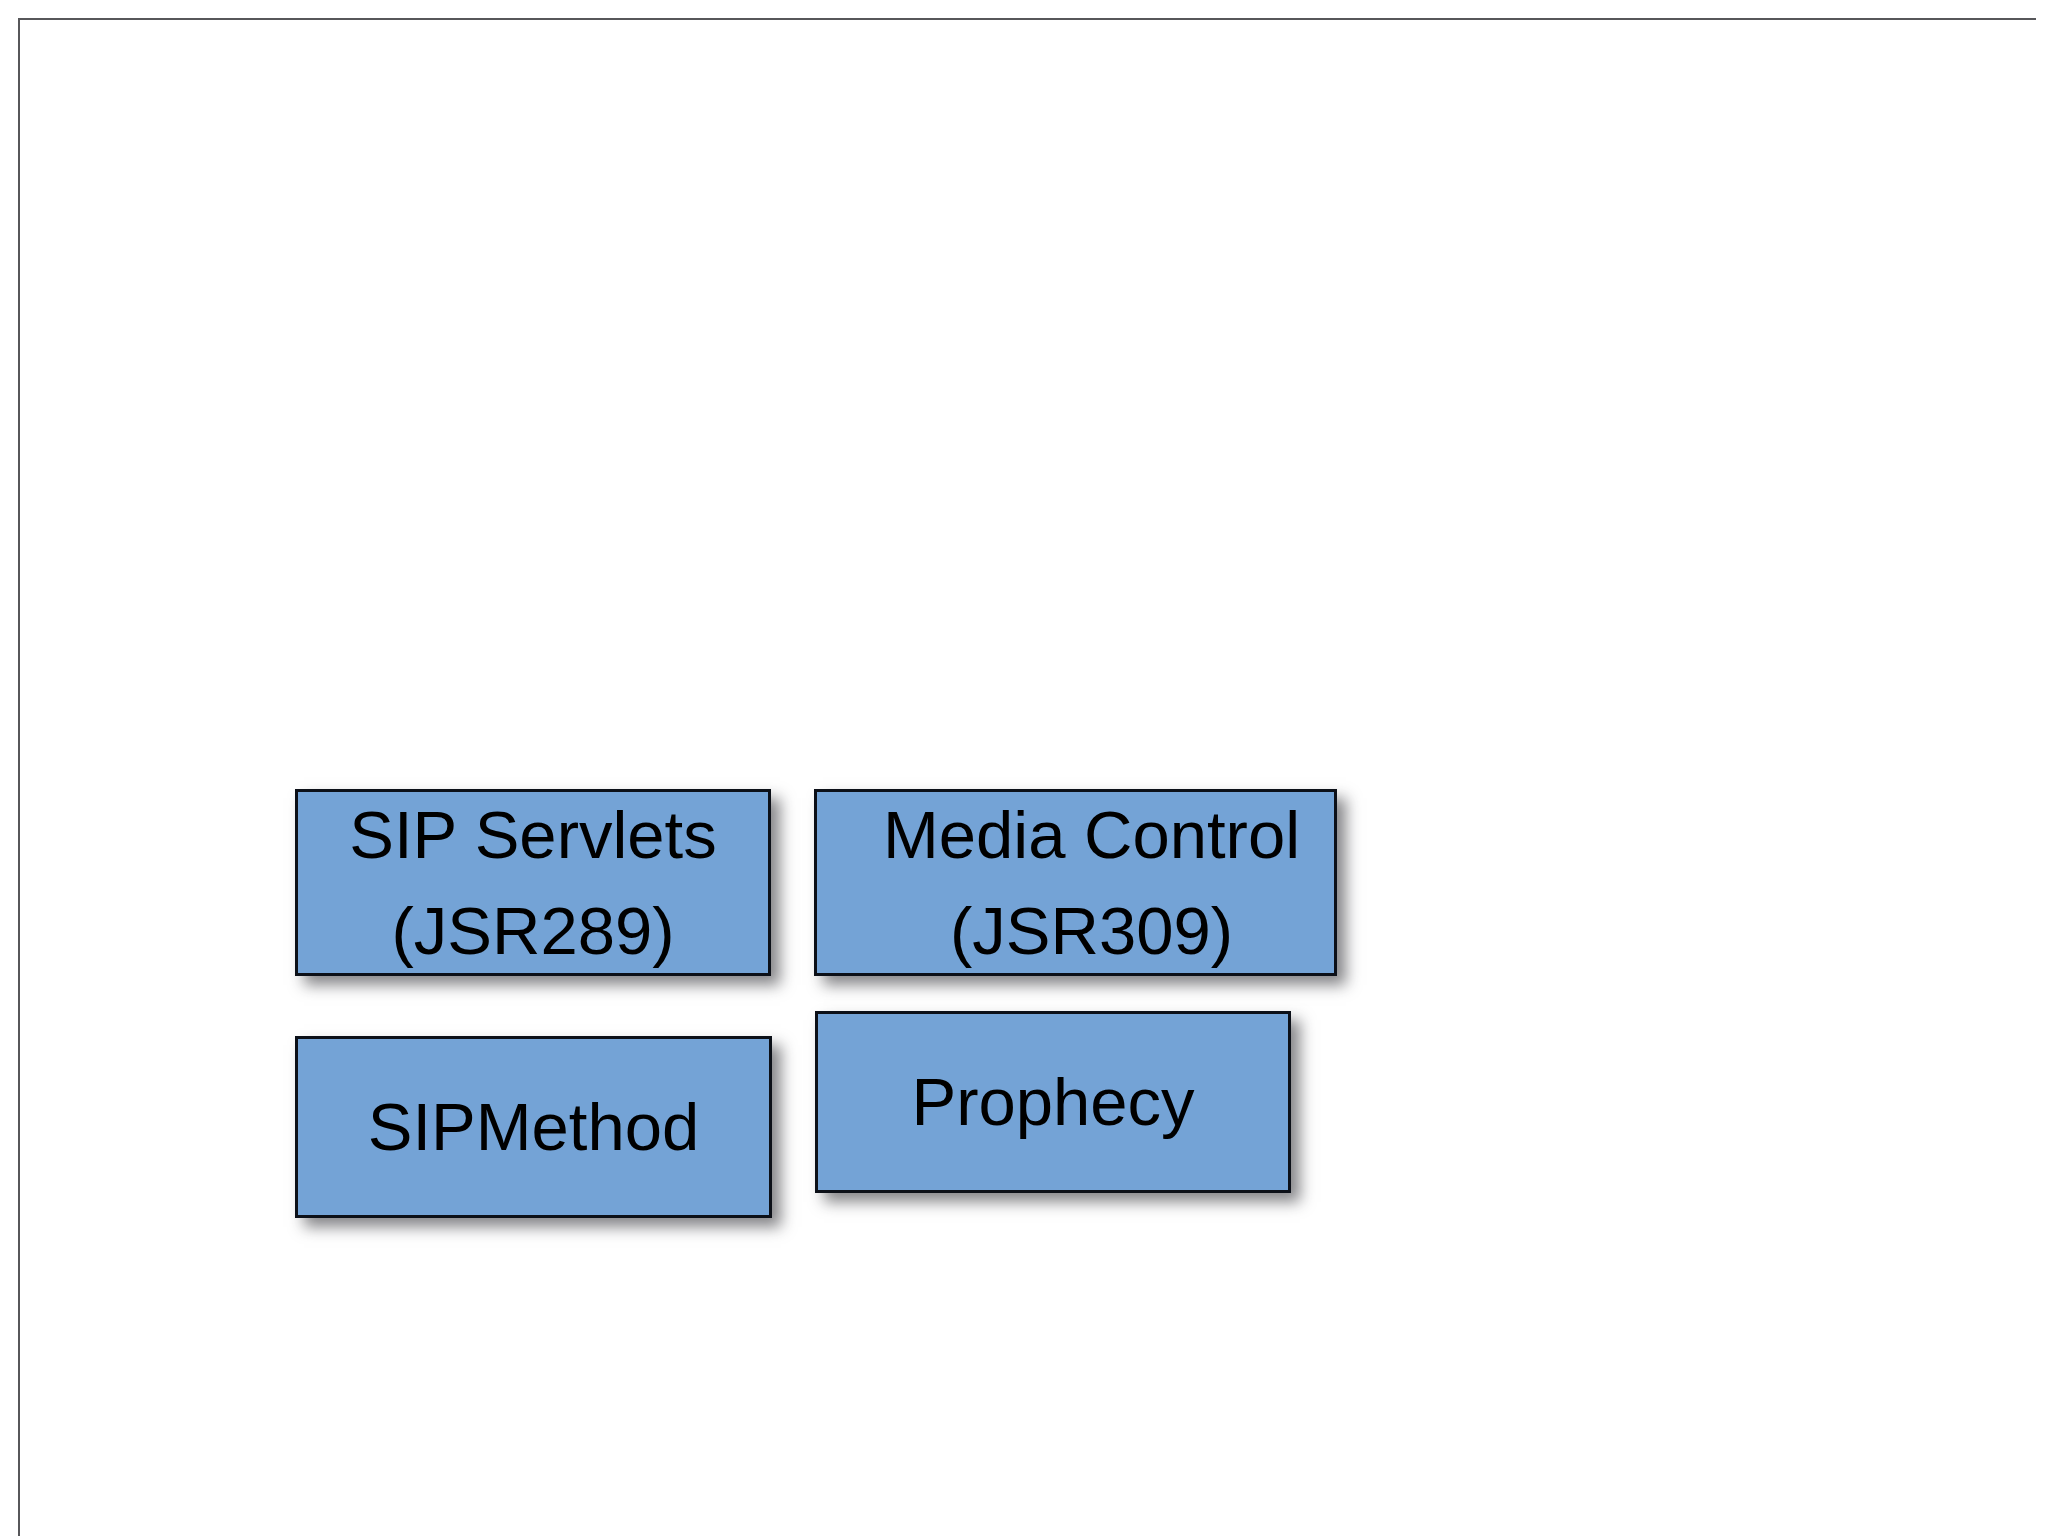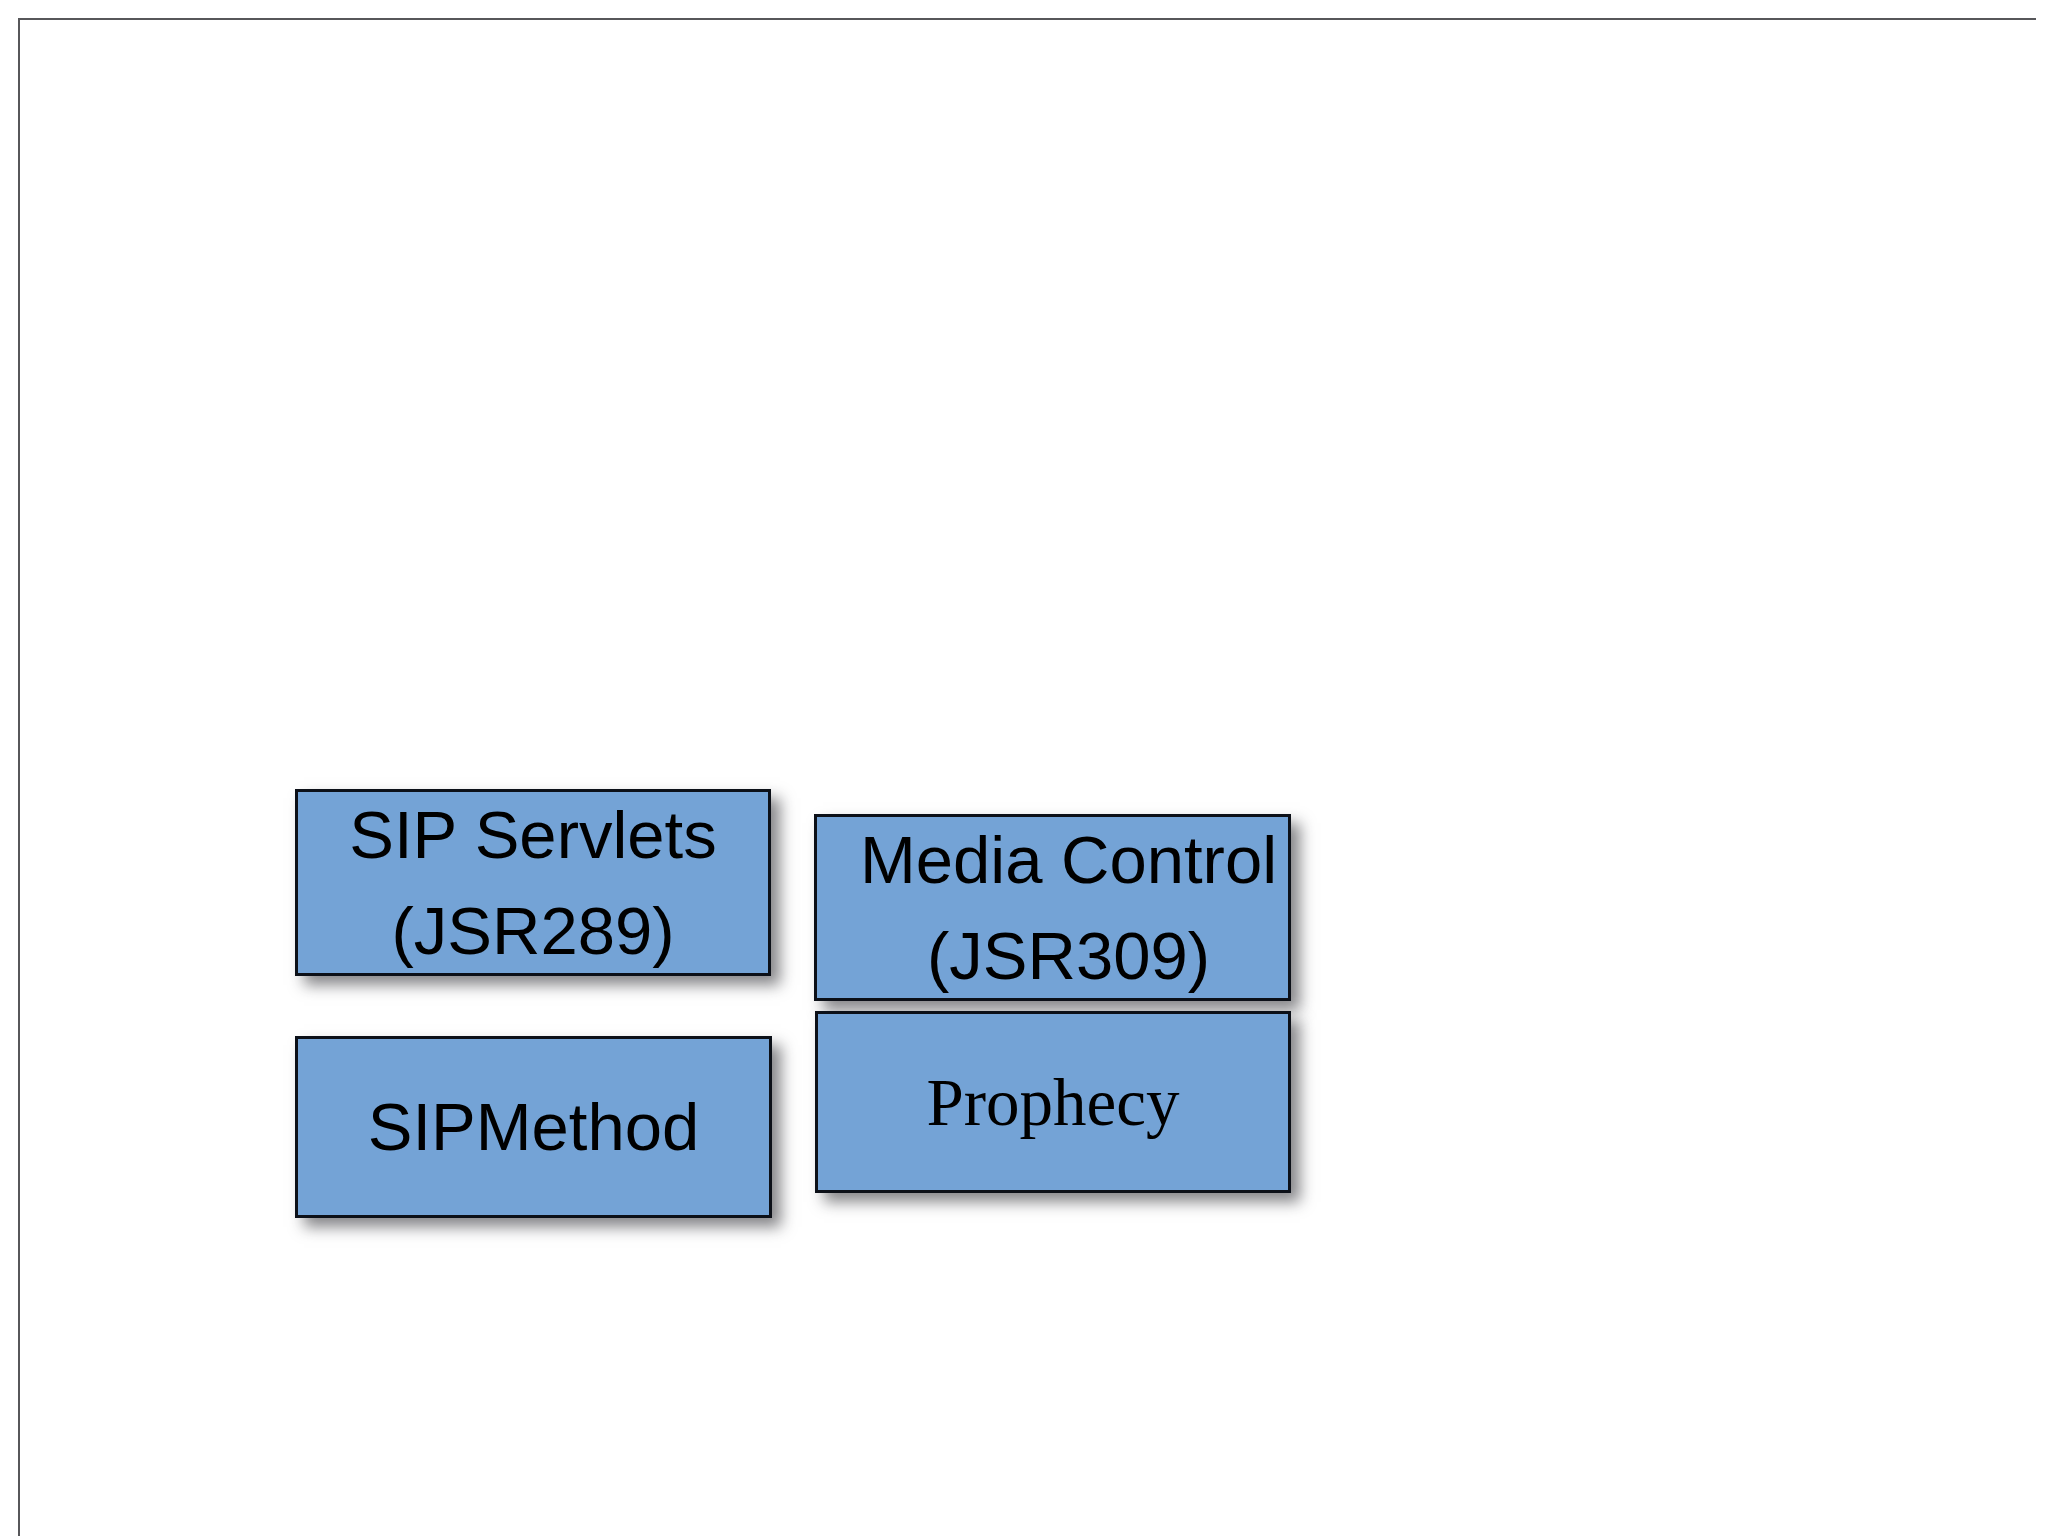--- a/index.html
+++ b/index.html
@@ -33,23 +33,23 @@
     justify-content: center;
     text-align: center;
   }
   .box .line {
     color: var(--text-color);
     font-size: 67px;
     line-height: 84px;
     white-space: nowrap;
   }
   .box-sip-servlets  { left: 269px; top: 763px; width: 476px; height: 187px; }
-  .box-media-control { left: 788px; top: 788px; width: 477px; height: 187px; padding-left: 32px; }
+  .box-media-control { left: 788px; top: 763px; width: 523px; height: 187px; padding-left: 32px; }
   .box-sipmethod     { left: 269px; top: 1010px; width: 477px; height: 182px; }
-  .box-prophecy      { left: 789px; top: 985px; width: 476px; height: 182px; font-family: Liberation Serif, serif; }
+  .box-prophecy      { left: 789px; top: 985px; width: 476px; height: 182px; }
 </style>
 </head>
 <body>
 
 <div class="canvas">
 
   <div class="box box-sip-servlets">
     <div class="line">SIP Servlets</div>
     <div class="line">(JSR289)</div>
   </div>

